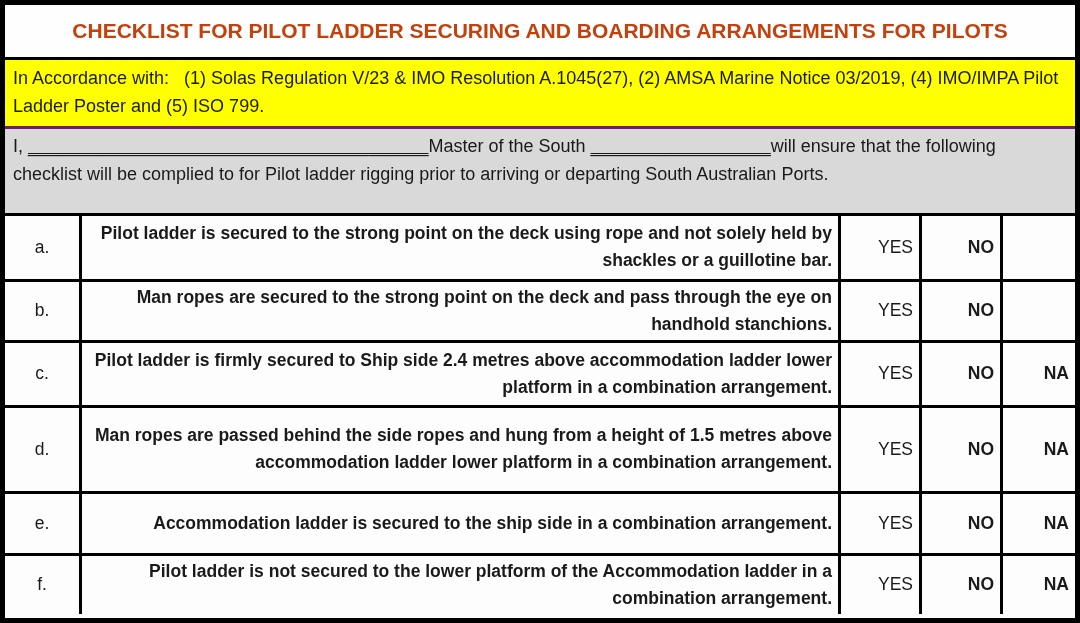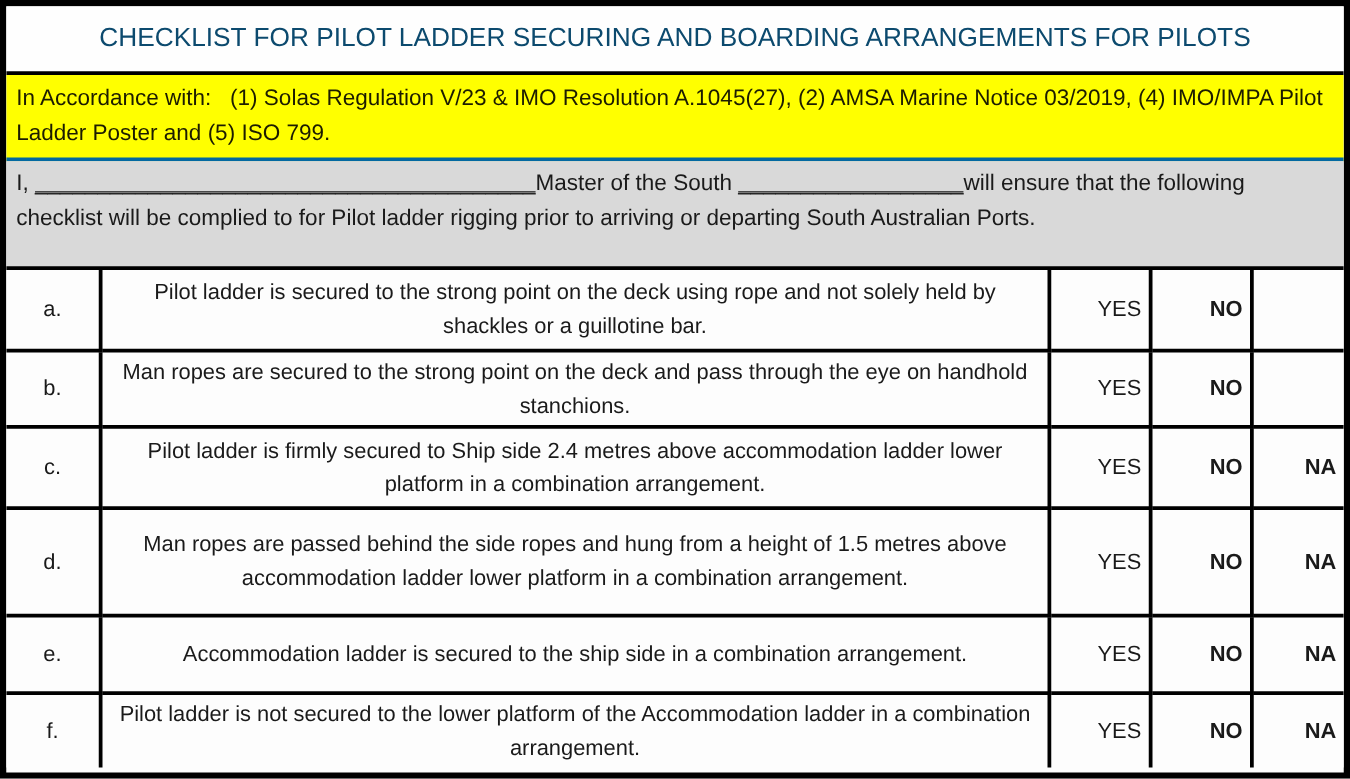--- a/index.html
+++ b/index.html
@@ -22,28 +22,28 @@
     height: 55px;
     border-bottom: 3px solid #000000;
     display: flex;
     align-items: center;
     justify-content: center;
     background: #fefefe;
   }
   .title-row h1 {
     margin: 0;
     font-size: 21px;
-    font-weight: normal;
+    font-weight: bold;
     letter-spacing: 0px;
-    color: #0c4a6e;
+    color: #c2410c;
   }
   .accordance-row {
     box-sizing: border-box;
     min-height: 66px;
-    border-bottom: 3px solid #0369a1;
+    border-bottom: 3px solid #701a75;
     background: #ffff00;
     padding: 4px 8px 6px 8px;
     font-size: 18px;
     line-height: 28px;
     white-space: pre-wrap;
     color: #1c1c00;
   }
   .declaration-row {
     box-sizing: border-box;
     min-height: 87px;
@@ -74,21 +74,22 @@
   }
   table.checklist tr td:first-child { border-left: none; }
   table.checklist tr td:last-child { border-right: none; font-weight: bold; }
   table.checklist tr:last-child td { border-bottom: none; }
   table.checklist tr:first-child td { border-top: none; }
   td.letter-cell {
     width: 62px;
     text-align: center;
   }
   td.question-cell {
-    text-align: center;
+    text-align: right;
+    font-weight: bold;
   }
   td.opt-cell {
     text-align: right;
   }
   td.yes-cell { width: 66px; }
   td.no-cell  { width: 66px; font-weight: bold; }
   td.na-cell  { width: 60px; }
   tr.row-h64 { height: 64px; }
   tr.row-h58 { height: 58px; }
   tr.row-h65 { height: 65px; }

